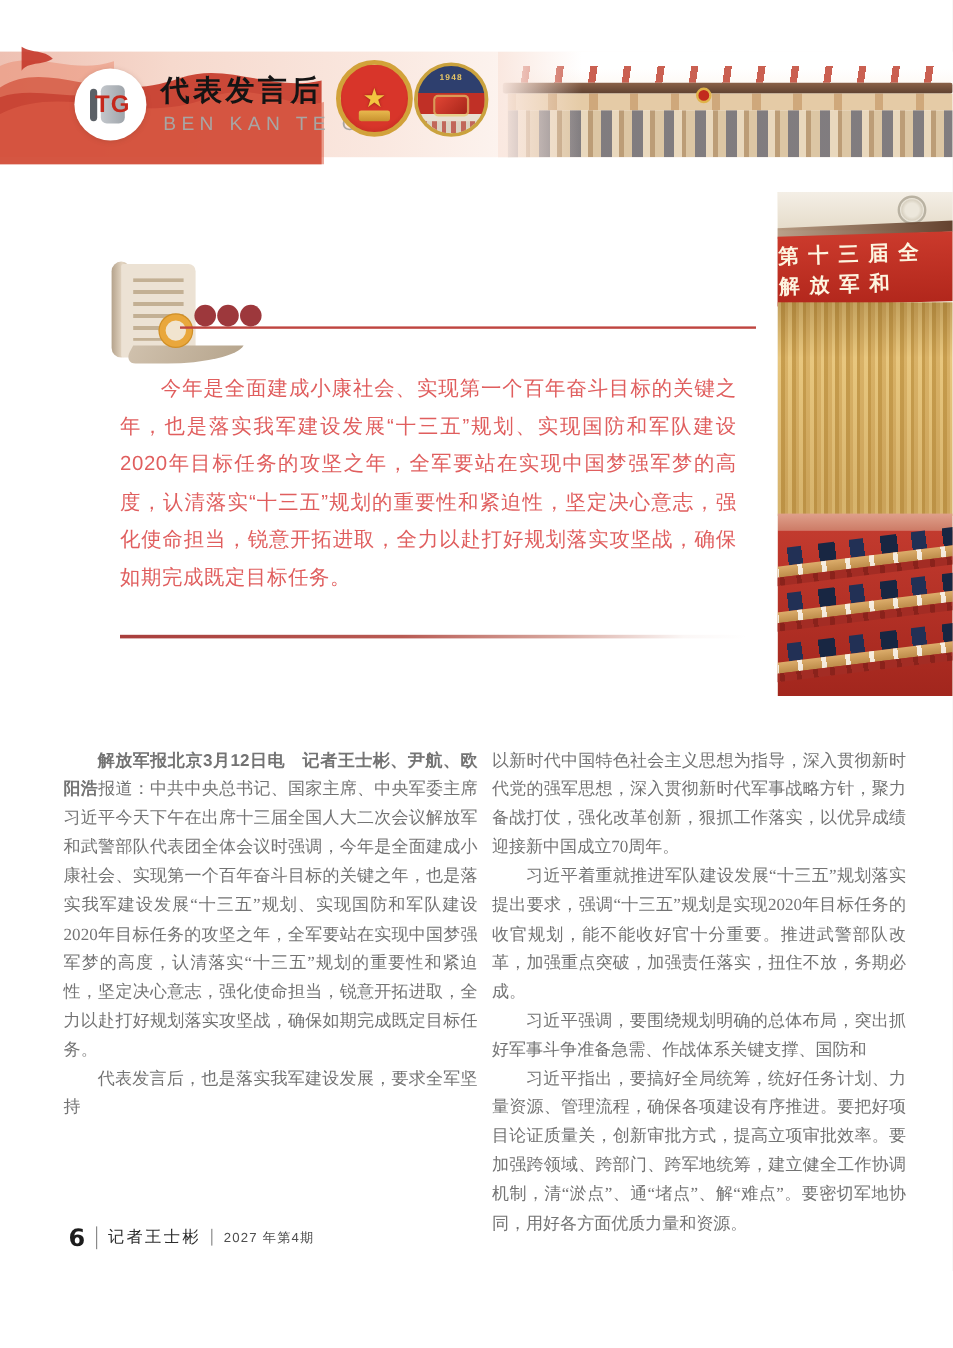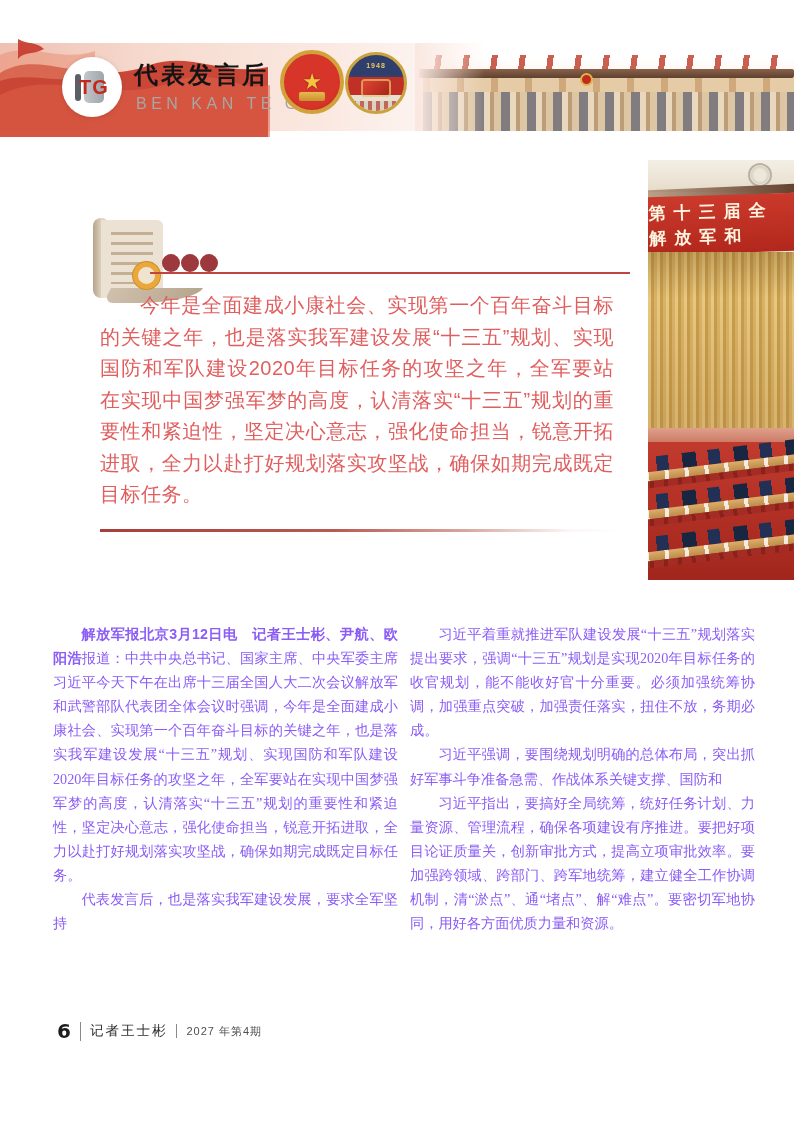--- a/index.html
+++ b/index.html
@@ -84,22 +84,22 @@
     background:linear-gradient(90deg,#cfc0ac,#b7a68e); border-radius:0 0 60% 10px / 0 0 100% 10px;
     transform:skewX(-28deg); }
   .scroll-seal { position:absolute; left:48px; top:50px; width:27px; height:27px; border-radius:50%;
     background:#f1e4cf; border:5px solid #e9a73c; box-shadow:0 0 0 1px #d08f26; }
 
   .dots-line { position:absolute; left:150px; top:272px; width:480px; height:2px; background:#bf4540; }
   .dot { position:absolute; top:254px; width:18px; height:18px; border-radius:50%; background:#9d383c; }
   .dot1 { left:162px; } .dot2 { left:181px; } .dot3 { left:200px; }
 
   .quote {
-    position:absolute; left:100px; top:290px; width:514px;
-    font-size:20px; line-height:31.5px; color:#e05e5e;
+    position:absolute; left:100px; top:308px; width:514px;
+    font-size:17px; line-height:31.5px; color:#e05e5e;
     text-indent:2em; text-align:justify; letter-spacing:.5px;
   }
   .divider-fade { position:absolute; left:100px; top:529px; width:522px; height:3px;
     background:linear-gradient(90deg,#a83e3c 0%,#b85a53 45%,#d7a79e 70%,rgba(235,214,208,.2) 90%,transparent 100%); }
 
   
   .photo { position:absolute; left:648px; top:160px; width:146px; height:420px; overflow:hidden; background:#efe8da; }
   .photo .ceiling { position:absolute; left:0; top:0; width:100%; height:32px;
     background:linear-gradient(180deg,#f4efe6,#e5dbc9); }
   .photo .medallion { position:absolute; right:22px; top:3px; width:24px; height:24px; border-radius:50%;
@@ -127,21 +127,21 @@
       repeating-linear-gradient(90deg, rgba(255,255,255,.8) 0 4px, transparent 4px 20px),
       linear-gradient(180deg,#dcad6b,#bd8c4a); }
   .photo .row .chairs { height:7px;
     background:repeating-linear-gradient(90deg,#a32c24 0 10px,#8a221b 10px 14px); }
   .photo .r1 { top:288px; } .photo .r2 { top:326px; } .photo .r3 { top:368px; }
 
   
   .col {
     position:absolute; top:622px; width:345px;
     font-family:"Liberation Serif","DejaVu Serif",serif;
-    font-size:14.2px; line-height:24.1px; color:#8b5cf6; text-align:justify;
+    font-size:14.2px; line-height:24.1px; color:#737373; text-align:justify;
   }
   .col-left { left:53px; } .col-right { left:410px; }
   .col p { text-indent:2em; margin:0; }
   .col p.no-indent { text-indent:0; }
   .lead-bold { font-weight:bold; font-family:"Liberation Sans","DejaVu Sans",sans-serif; }
 
   
   .footer { position:absolute; left:57px; top:1019px; display:flex; align-items:center; }
   .footer .num { font-size:20px; font-weight:bold; color:#1c1c1c; font-family:"DejaVu Sans",sans-serif; }
   .footer .vbar { width:1px; background:#8a8a8a; margin:0 9px; }
@@ -234,21 +234,22 @@
       <div class="chairs"></div>
     </div>
   </div>
 
   <div class="col col-left">
     <p><span class="lead-bold">解放军报北京3月12日电　记者王士彬、尹航、欧阳浩</span><span>报道：中共中央总书记、国家主席、中央军委主席习近平今天下午在出席十三届全国人大二次会议解放军和武警部队代表团全体会议时强调，今年是全面建成小康社会、实现第一个百年奋斗目标的关键之年，也是落实我军建设发展“十三五”规划、实现国防和军队建设2020年目标任务的攻坚之年，全军要站在实现中国梦强军梦的高度，认清落实“十三五”规划的重要性和紧迫性，坚定决心意志，强化使命担当，锐意开拓进取，全力以赴打好规划落实攻坚战，确保如期完成既定目标任务。</span></p>
     <p>代表发言后，也是落实我军建设发展，要求全军坚持</p>
   </div>
 
   <div class="col col-right">
-    <p>习近平着重就推进军队建设发展“十三五”规划落实提出要求，强调“十三五”规划是实现2020年目标任务的收官规划，能不能收好官十分重要。必须加强统筹协调，加强重点突破，加强责任落实，扭住不放，务期必成。</p>
+    <p class="no-indent">以新时代中国特色社会主义思想为指导，深入贯彻新时代党的强军思想，深入贯彻新时代军事战略方针，聚力备战打仗，强化改革创新，狠抓工作落实，以优异成绩迎接新中国成立70周年。</p>
+    <p>习近平着重就推进军队建设发展“十三五”规划落实提出要求，强调“十三五”规划是实现2020年目标任务的收官规划，能不能收好官十分重要。推进武警部队改革，加强重点突破，加强责任落实，扭住不放，务期必成。</p>
     <p>习近平强调，要围绕规划明确的总体布局，突出抓好军事斗争准备急需、作战体系关键支撑、国防和</p>
     <p>习近平指出，要搞好全局统筹，统好任务计划、力量资源、管理流程，确保各项建设有序推进。要把好项目论证质量关，创新审批方式，提高立项审批效率。要加强跨领域、跨部门、跨军地统筹，建立健全工作协调机制，清“淤点”、通“堵点”、解“难点”。要密切军地协同，用好各方面优质力量和资源。</p>
   </div>
 
   <div class="footer">
     <span class="num">6</span>
     <span class="vbar tall"></span>
     <span class="mag">记者王士彬</span>
     <span class="vbar short"></span>
     <span class="issue">2027 年第4期</span>

